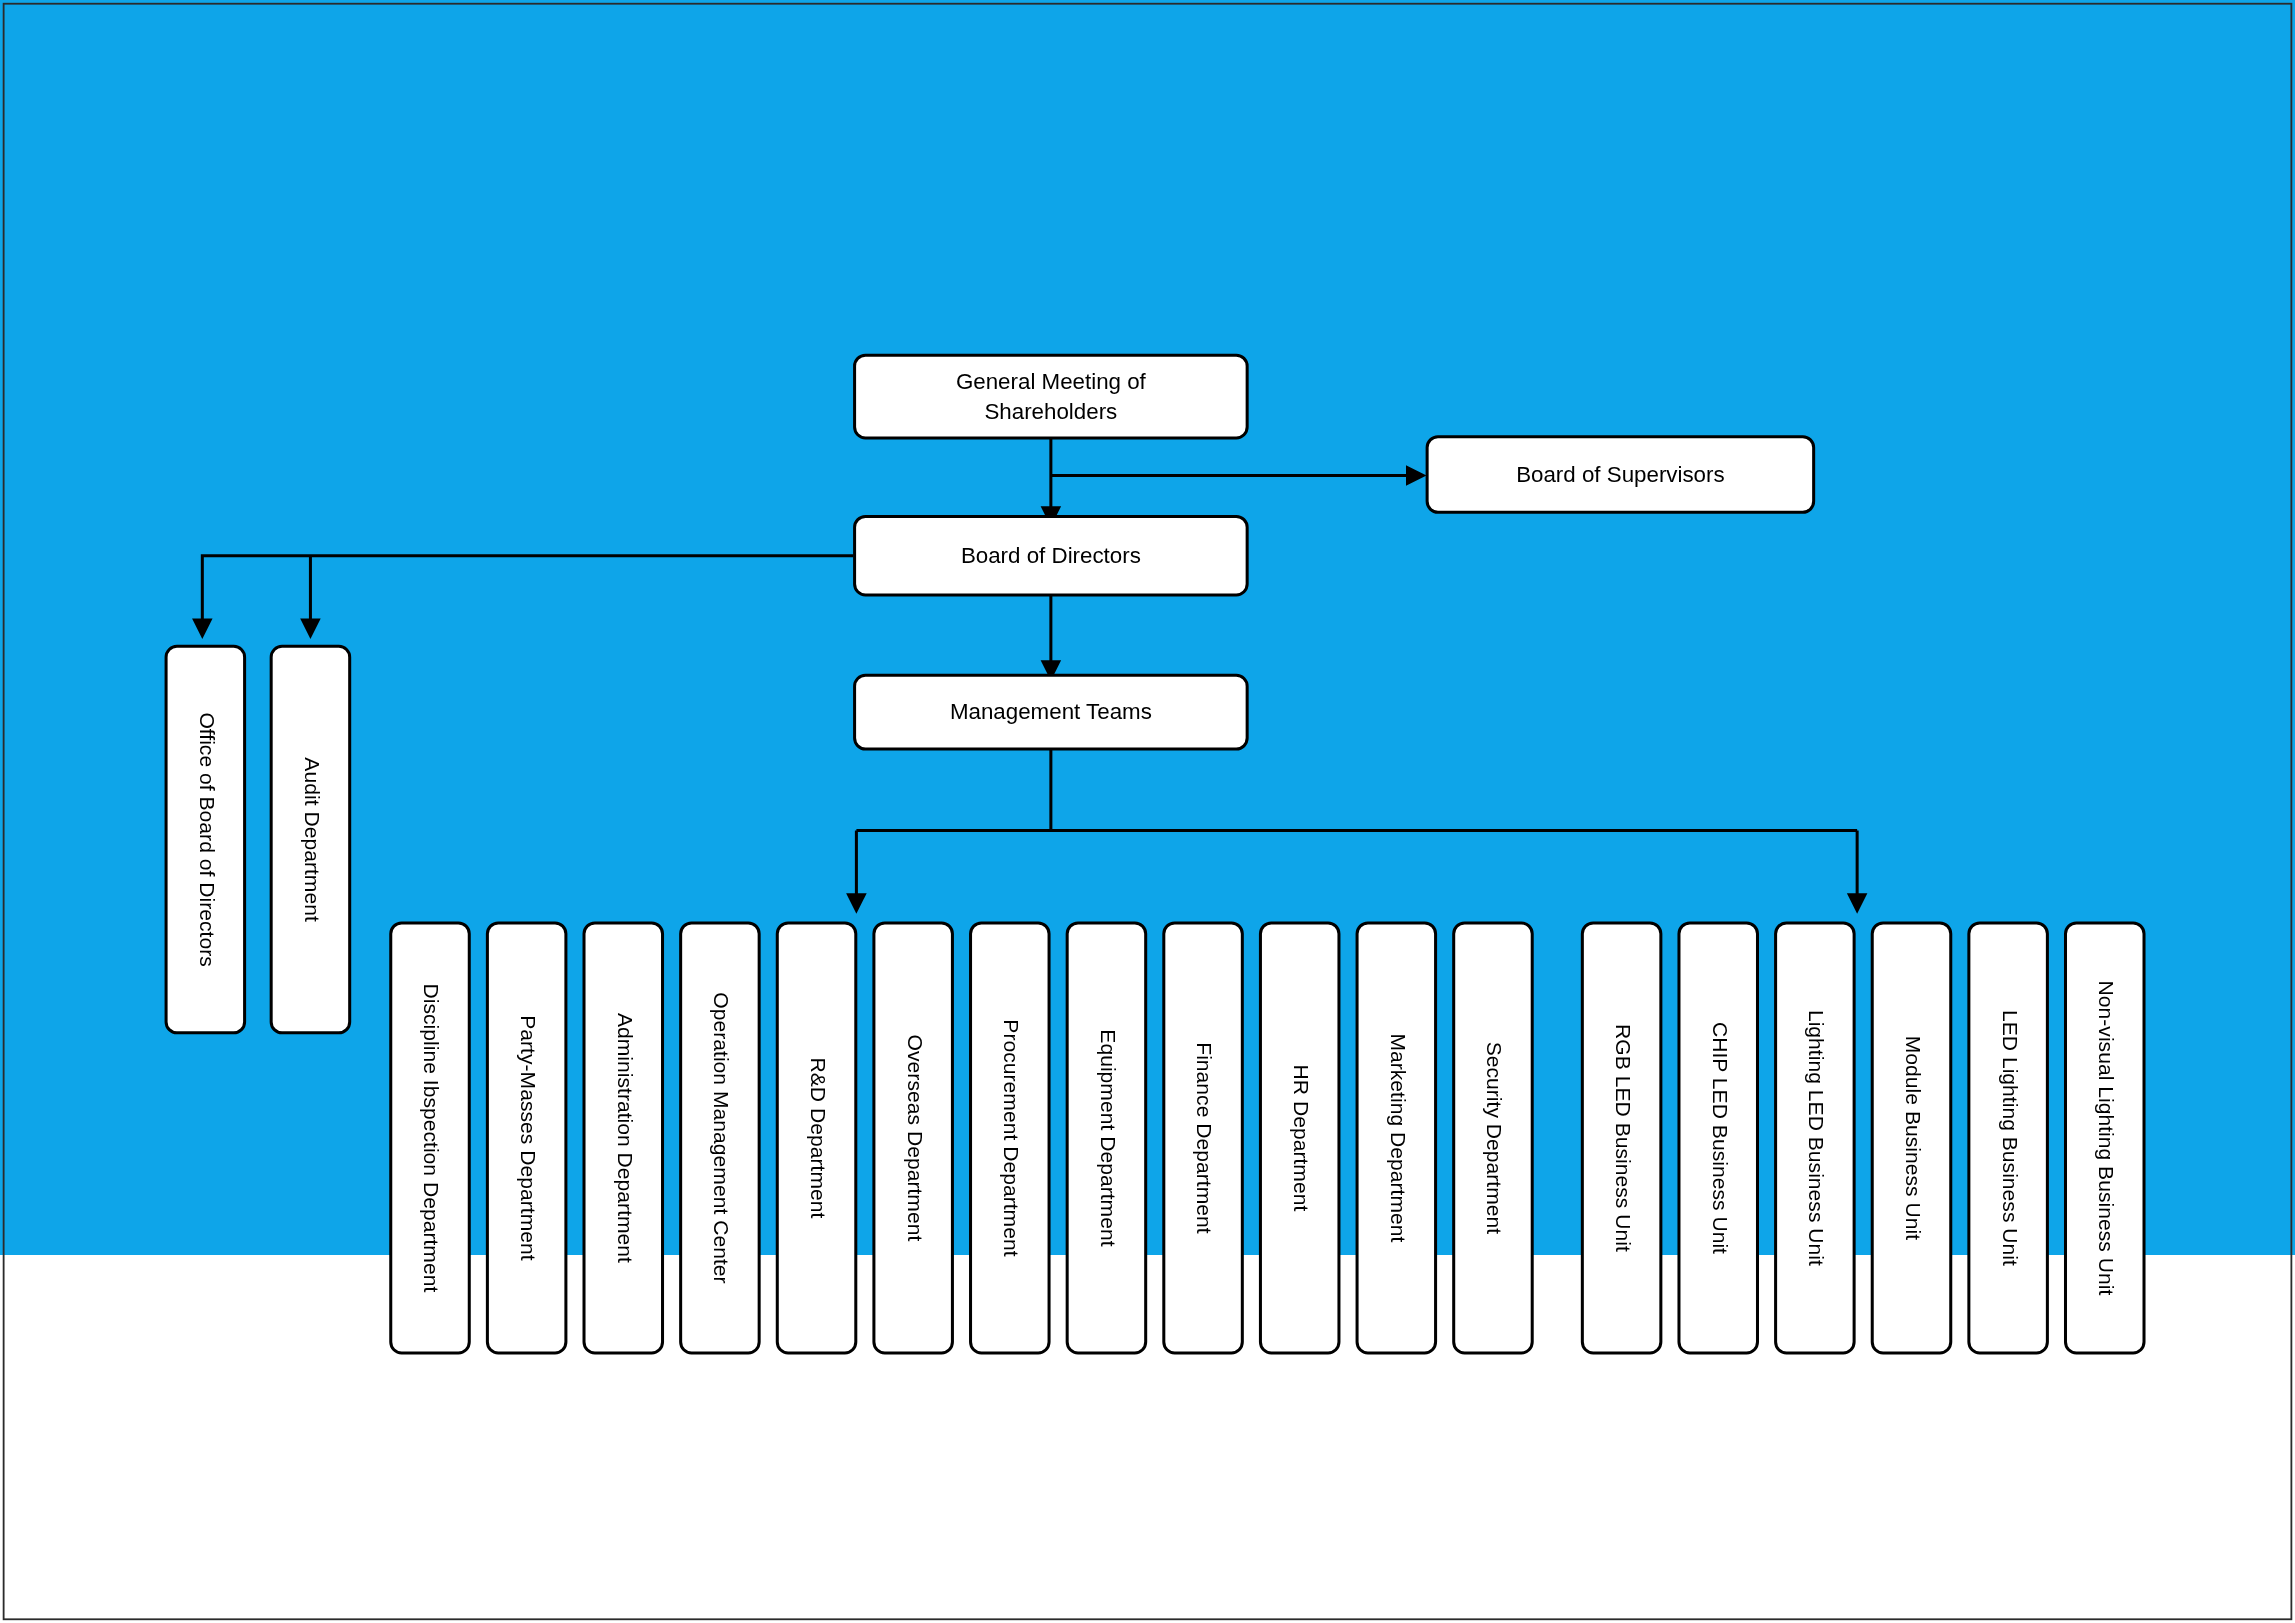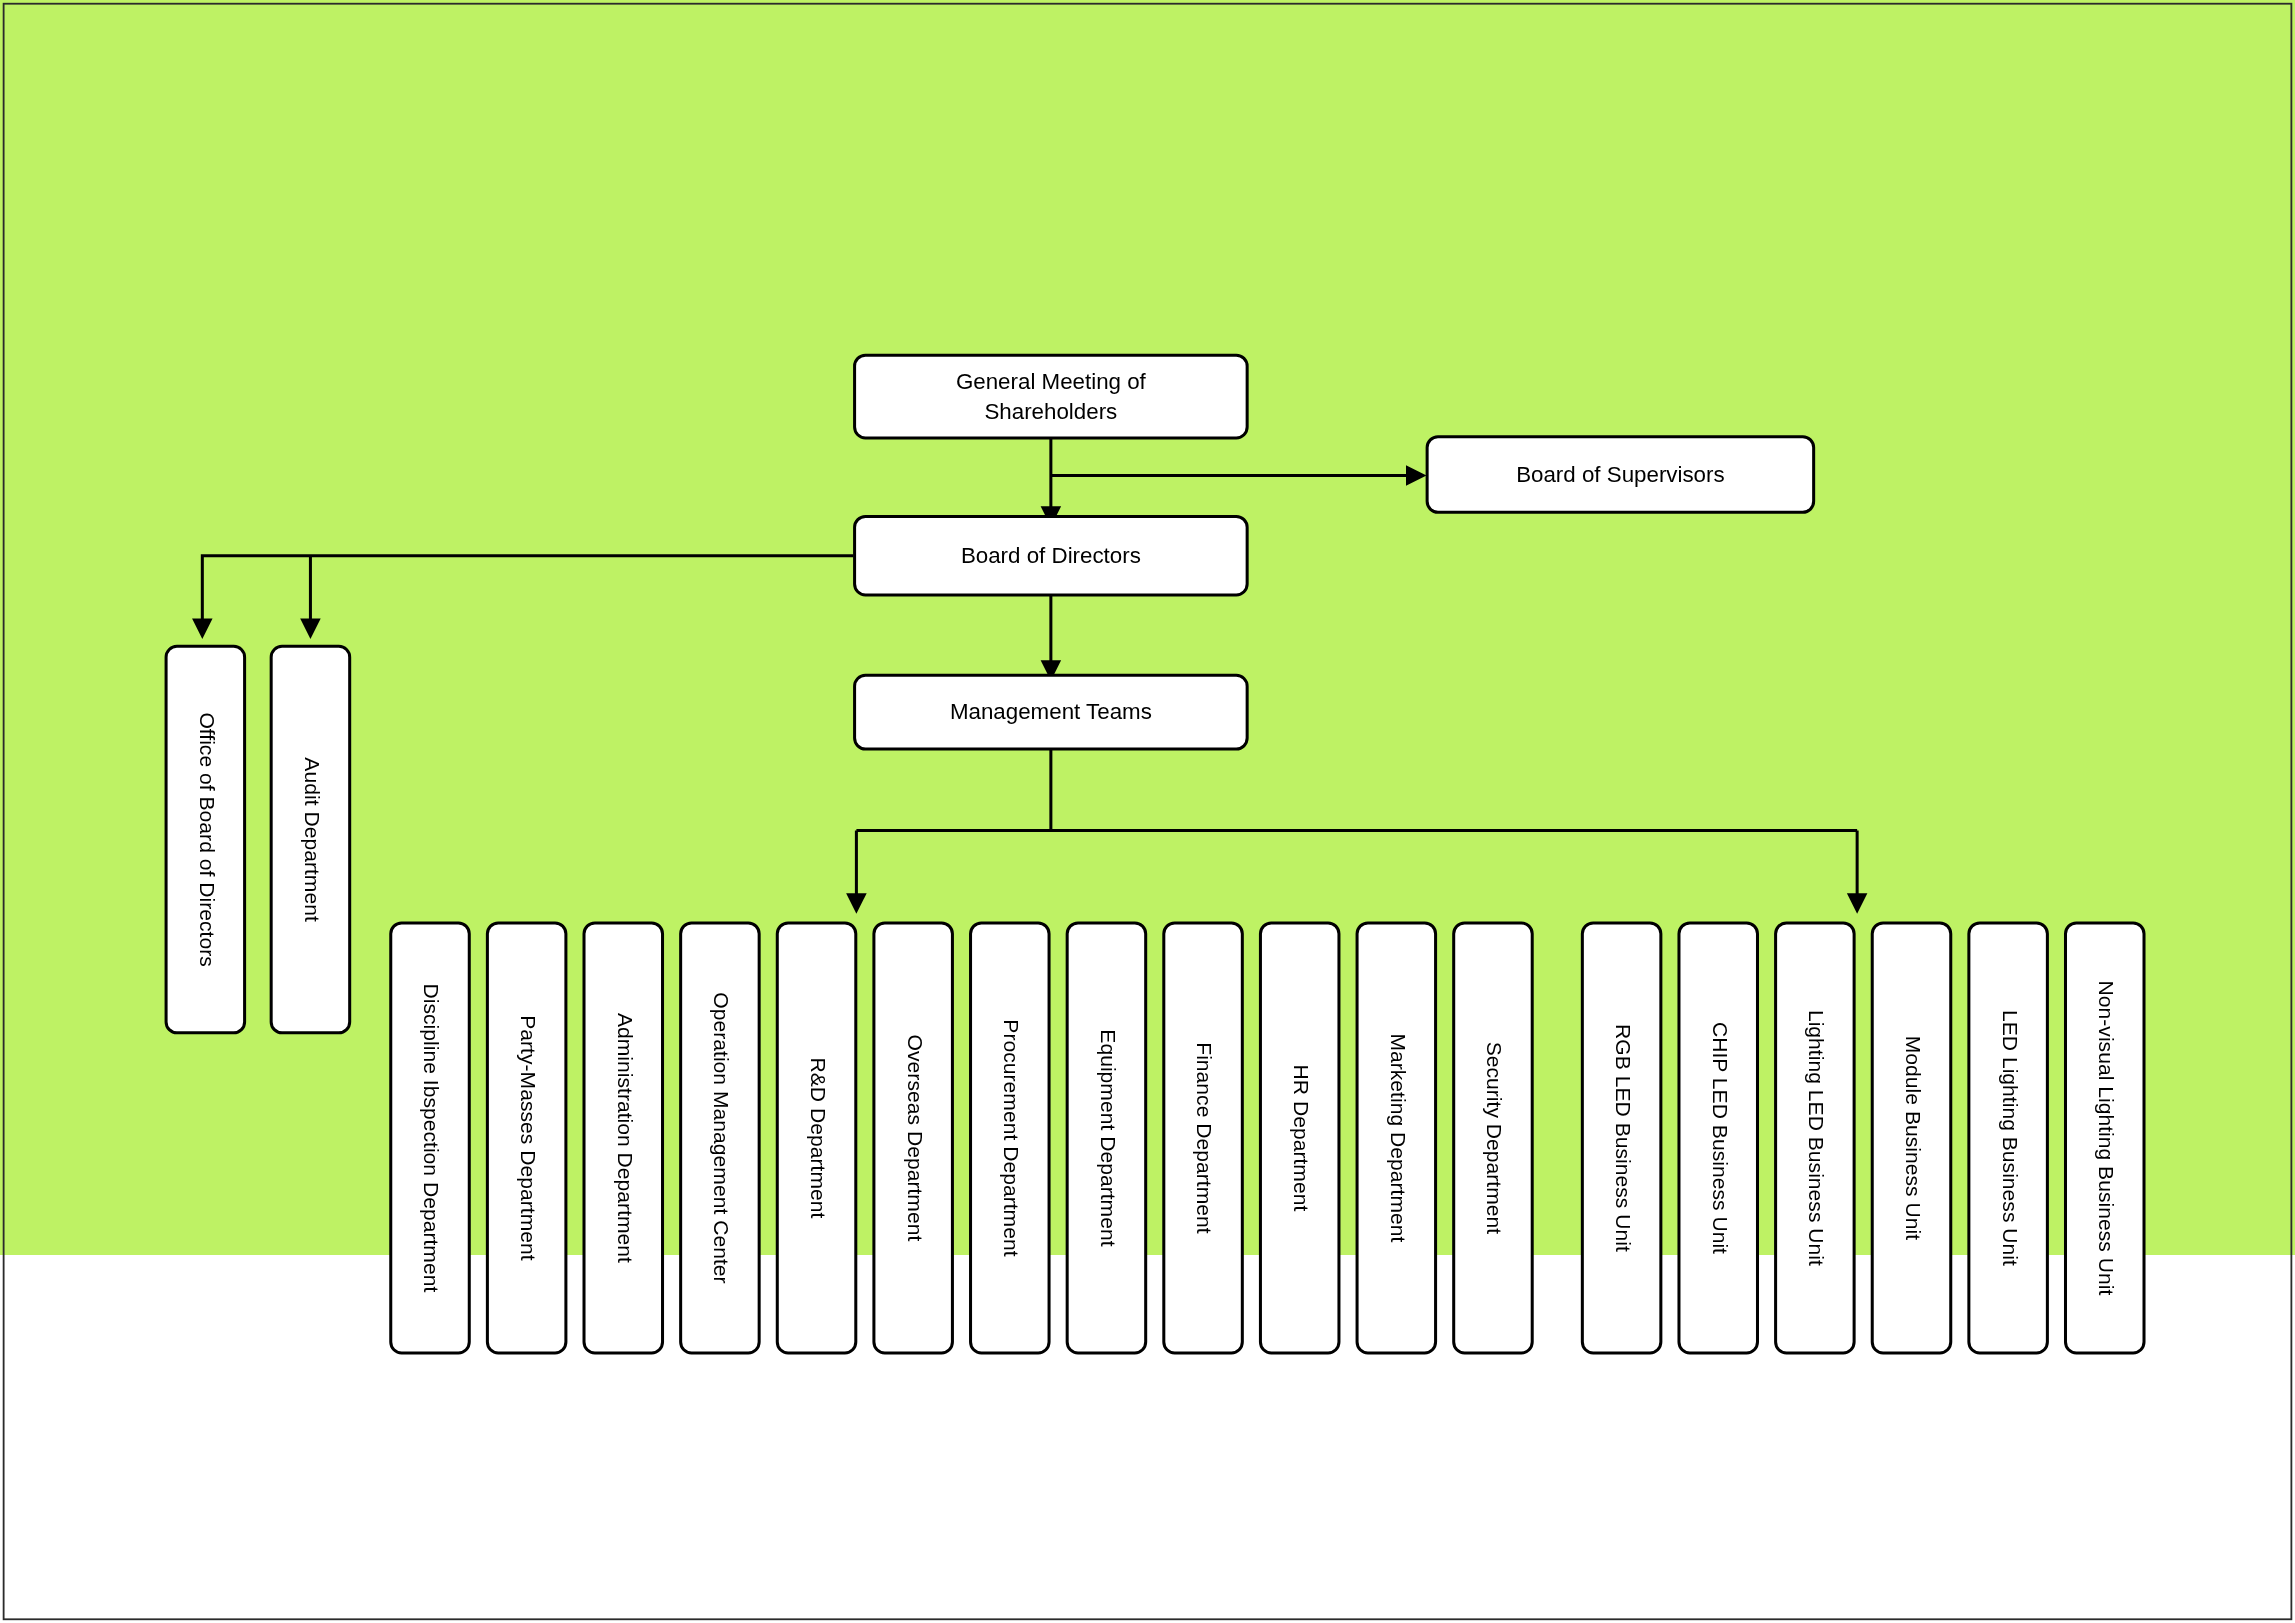--- a/index.html
+++ b/index.html
@@ -10,21 +10,21 @@
   body {
     width: 2295px;
     height: 1623px;
     font-family: "Liberation Sans", sans-serif;
     overflow: hidden;
   }
   #chart-root {
     position: relative;
     width: 2295px;
     height: 1255px;
-    background: #bef264;
+    background: #0ea5e9;
   }
   svg.orgchart {
     display: block;
     width: 2295px;
     height: 1623px;
   }
   .page-frame {
     fill: none;
     stroke: #2b2b2b;
     stroke-width: 3;

